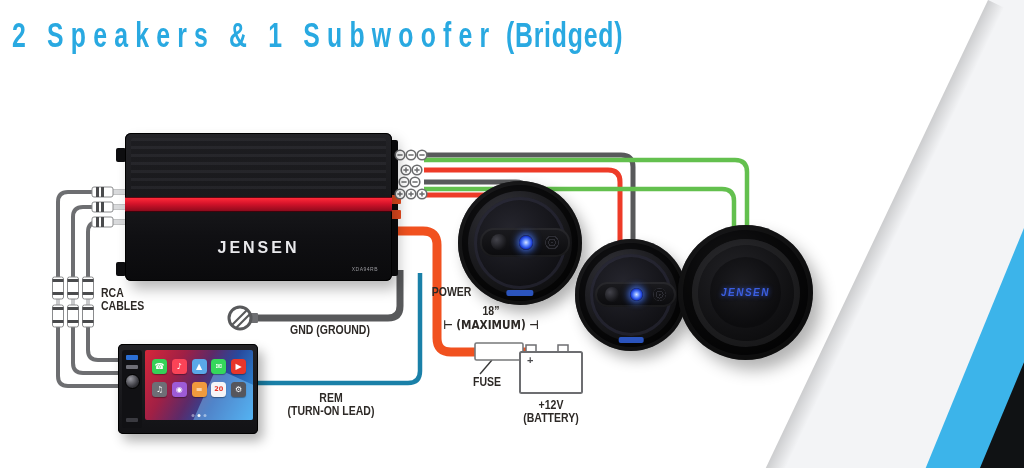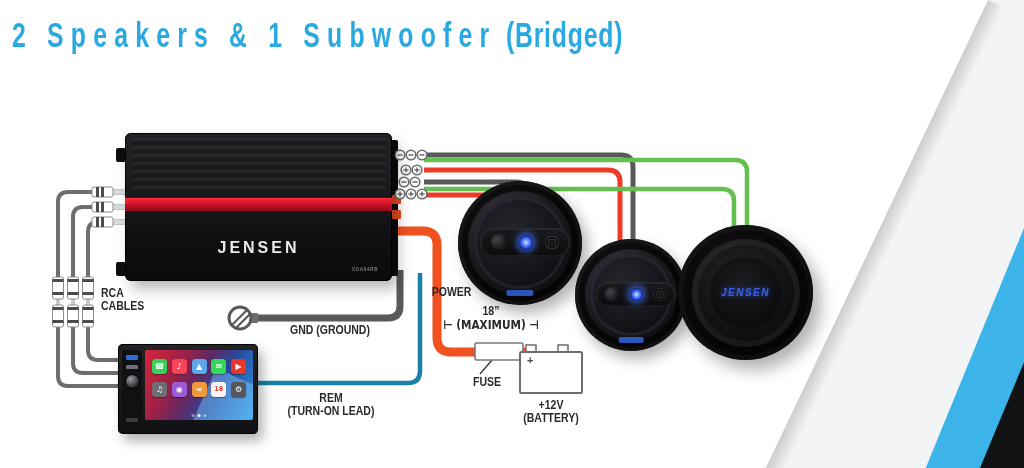--- a/index.html
+++ b/index.html
@@ -295,21 +295,21 @@
           <div class="app" style="background: rgb(110, 110, 118);">
             <span style="color: rgb(255, 255, 255);">♫</span>
           </div>
           <div class="app" style="background: rgb(157, 91, 214);">
             <span style="color: rgb(255, 255, 255);">◉</span>
           </div>
           <div class="app" style="background: rgb(239, 154, 61);">
             <span style="color: rgb(255, 255, 255);">≡</span>
           </div>
           <div class="app" style="background: rgb(245, 245, 247);">
-            <span style="color: rgb(232, 54, 42); font-size: 6.5px; font-weight: bold;">18</span>
+            <span style="color: rgb(232, 54, 42); font-size: 6.5px; font-weight: bold;">20</span>
           </div>
           <div class="app" style="background: rgb(86, 86, 92);">
             <span style="color: rgb(255, 255, 255);">⚙</span>
           </div>
         </div>
       <div class="dots">
           <i></i>
           <i class="on"></i>
           <i></i>
         </div>

